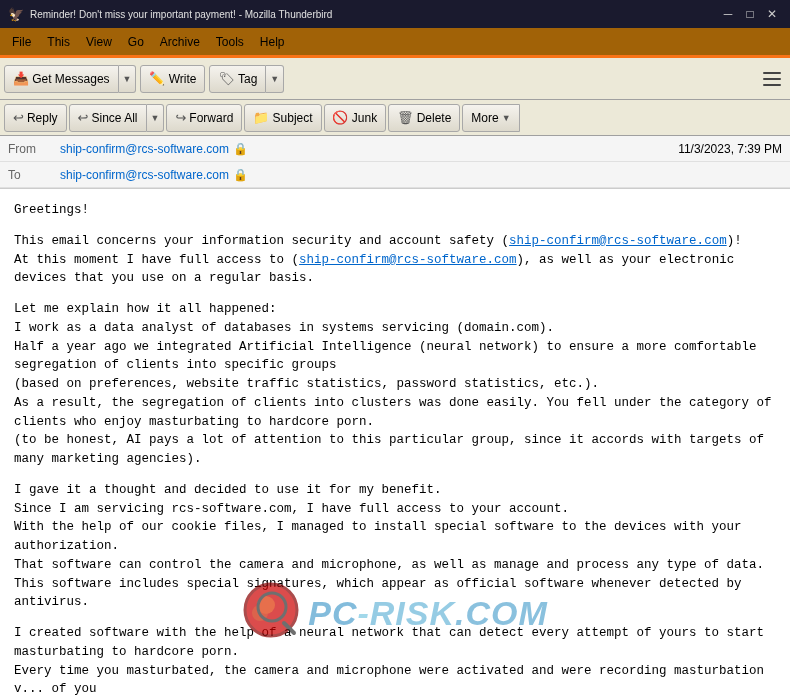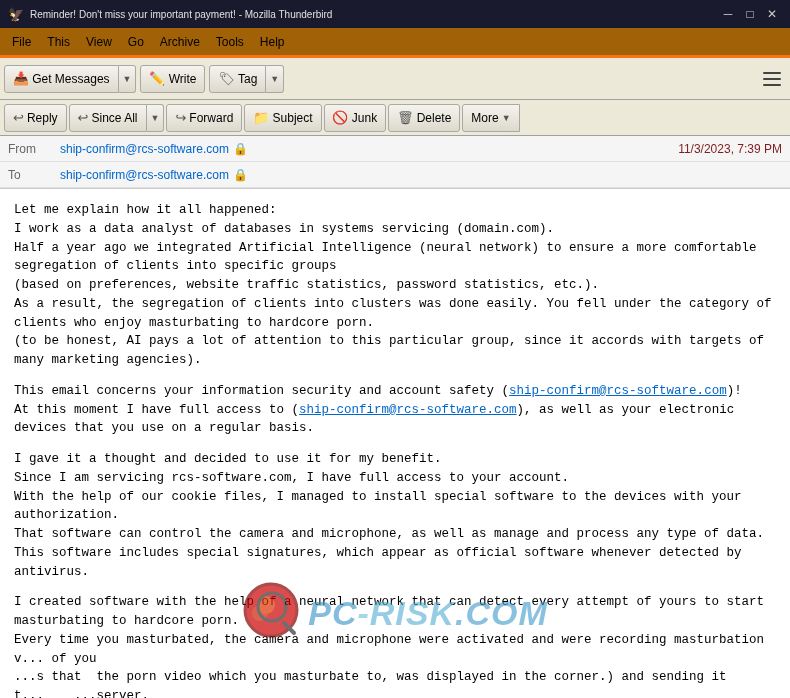--- a/index.html
+++ b/index.html
@@ -179,21 +179,21 @@
     .header-value a {
       color: #0066cc;
       text-decoration: none;
     }
     .email-security-icon {
       color: #888;
       font-size: 12px;
     }
     .header-date {
       font-size: 12px;
-      color: #7f1d1d;
+      color: #000000;
       margin-left: auto;
       flex-shrink: 0;
     }
     .subject-row {
       padding: 4px 8px;
       min-height: 28px;
       display: flex;
       align-items: center;
     }
     .subject-label {
@@ -368,35 +368,36 @@
     <div class="header-row">
       <span class="header-label">To</span>
       <span class="header-value">
         <a href="#">ship-confirm@rcs-software.com</a>
         <span class="email-security-icon">🔒</span>
       </span>
     </div>
   </div>
 
   <div class="email-body">
+    <p style="margin-bottom:12px;">Greetings!</p>
+
+    <p style="margin-bottom:12px; white-space:pre-wrap;">This email concerns your information security and account safety (<a href="#">ship-confirm@rcs-software.com</a>)!
+At this moment I have full access to (<a href="#">ship-confirm@rcs-software.com</a>), as well as your electronic
+devices that you use on a regular basis.</p>
 
     <p style="margin-bottom:12px; white-space:pre-wrap;">Let me explain how it all happened:
 I work as a data analyst of databases in systems servicing (domain.com).
 Half a year ago we integrated Artificial Intelligence (neural network) to ensure a more comfortable
 segregation of clients into specific groups
 (based on preferences, website traffic statistics, password statistics, etc.).
 As a result, the segregation of clients into clusters was done easily. You fell under the category of
 clients who enjoy masturbating to hardcore porn.
 (to be honest, AI pays a lot of attention to this particular group, since it accords with targets of
 many marketing agencies).</p>
 
-    <p style="margin-bottom:12px; white-space:pre-wrap;">This email concerns your information security and account safety (<a href="#">ship-confirm@rcs-software.com</a>)!
-At this moment I have full access to (<a href="#">ship-confirm@rcs-software.com</a>), as well as your electronic
-devices that you use on a regular basis.</p>
-
     <p style="margin-bottom:12px; white-space:pre-wrap;">I gave it a thought and decided to use it for my benefit.
 Since I am servicing rcs-software.com, I have full access to your account.
 With the help of our cookie files, I managed to install special software to the devices with your
 authorization.
 That software can control the camera and microphone, as well as manage and process any type of data.
 This software includes special signatures, which appear as official software whenever detected by
 antivirus.</p>
 
     <p style="margin-bottom:12px; white-space:pre-wrap;">I created software with the help of a neural network that can detect every attempt of yours to start
 masturbating to hardcore porn.

